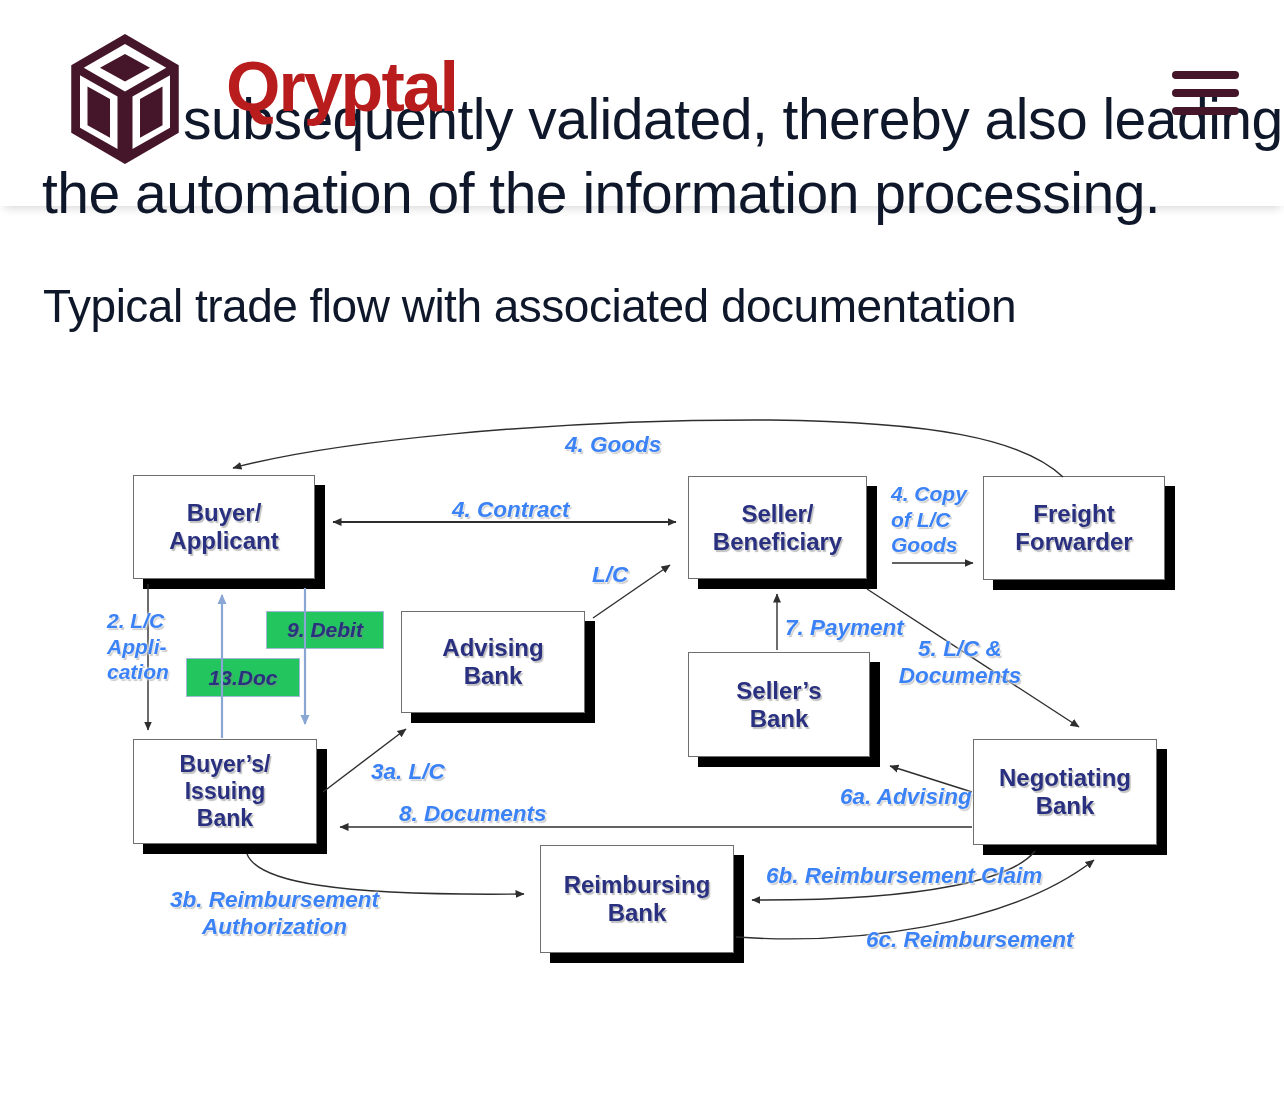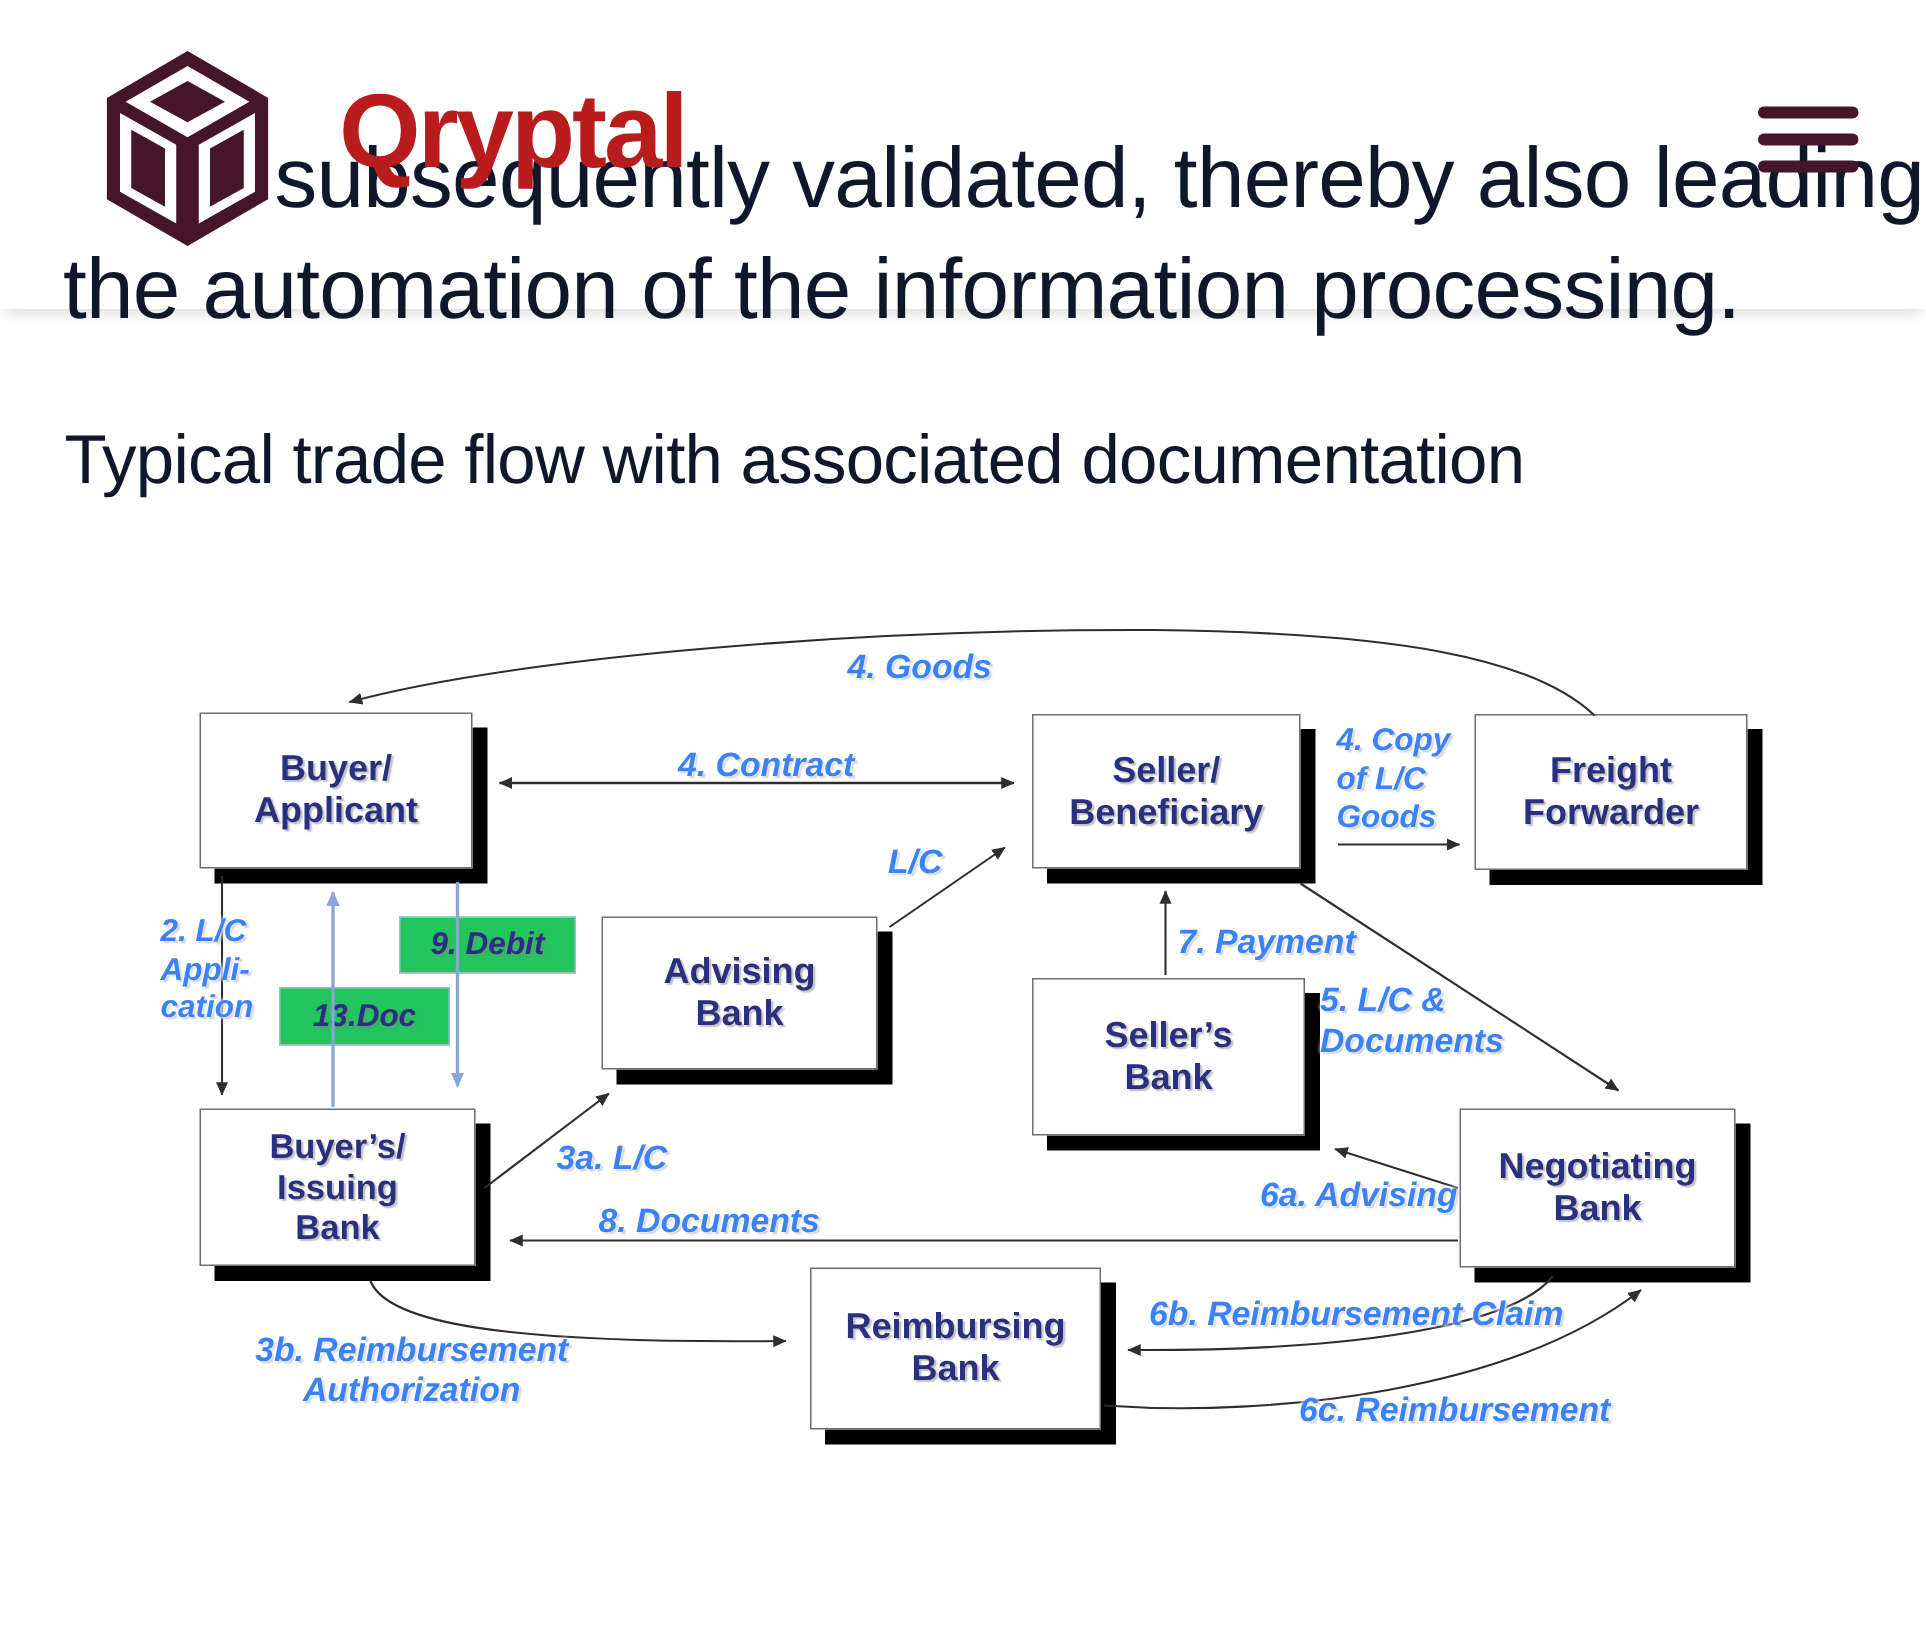--- a/index.html
+++ b/index.html
@@ -140,21 +140,21 @@
   <div class="flabel" style="left:565px;top:431px;">4. Goods</div>
   <div class="flabel" style="left:452px;top:496px;">4. Contract</div>
   <div class="flabel" style="left:891px;top:481px;font-size:21px;">4. Copy
 of L/C
 Goods</div>
   <div class="flabel" style="left:592px;top:561px;">L/C</div>
   <div class="flabel" style="left:107px;top:608px;font-size:21px;">2. L/C
 Appli-
 cation</div>
   <div class="flabel" style="left:785px;top:614px;">7. Payment</div>
-  <div class="flabel" style="left:880px;top:653px;width:160px;text-align:left;">5. L/C &amp;
+  <div class="flabel" style="left:880px;top:635px;width:160px;text-align:center;">5. L/C &amp;
 Documents</div>
   <div class="flabel" style="left:371px;top:758px;">3a. L/C</div>
   <div class="flabel" style="left:399px;top:800px;">8. Documents</div>
   <div class="flabel" style="left:840px;top:783px;">6a. Advising</div>
   <div class="flabel" style="left:766px;top:862px;">6b. Reimbursement Claim</div>
   <div class="flabel" style="left:866px;top:926px;">6c. Reimbursement</div>
   <div class="flabel" style="left:152px;top:886px;width:245px;text-align:center;">3b. Reimbursement
 Authorization</div>
 
 </div>

